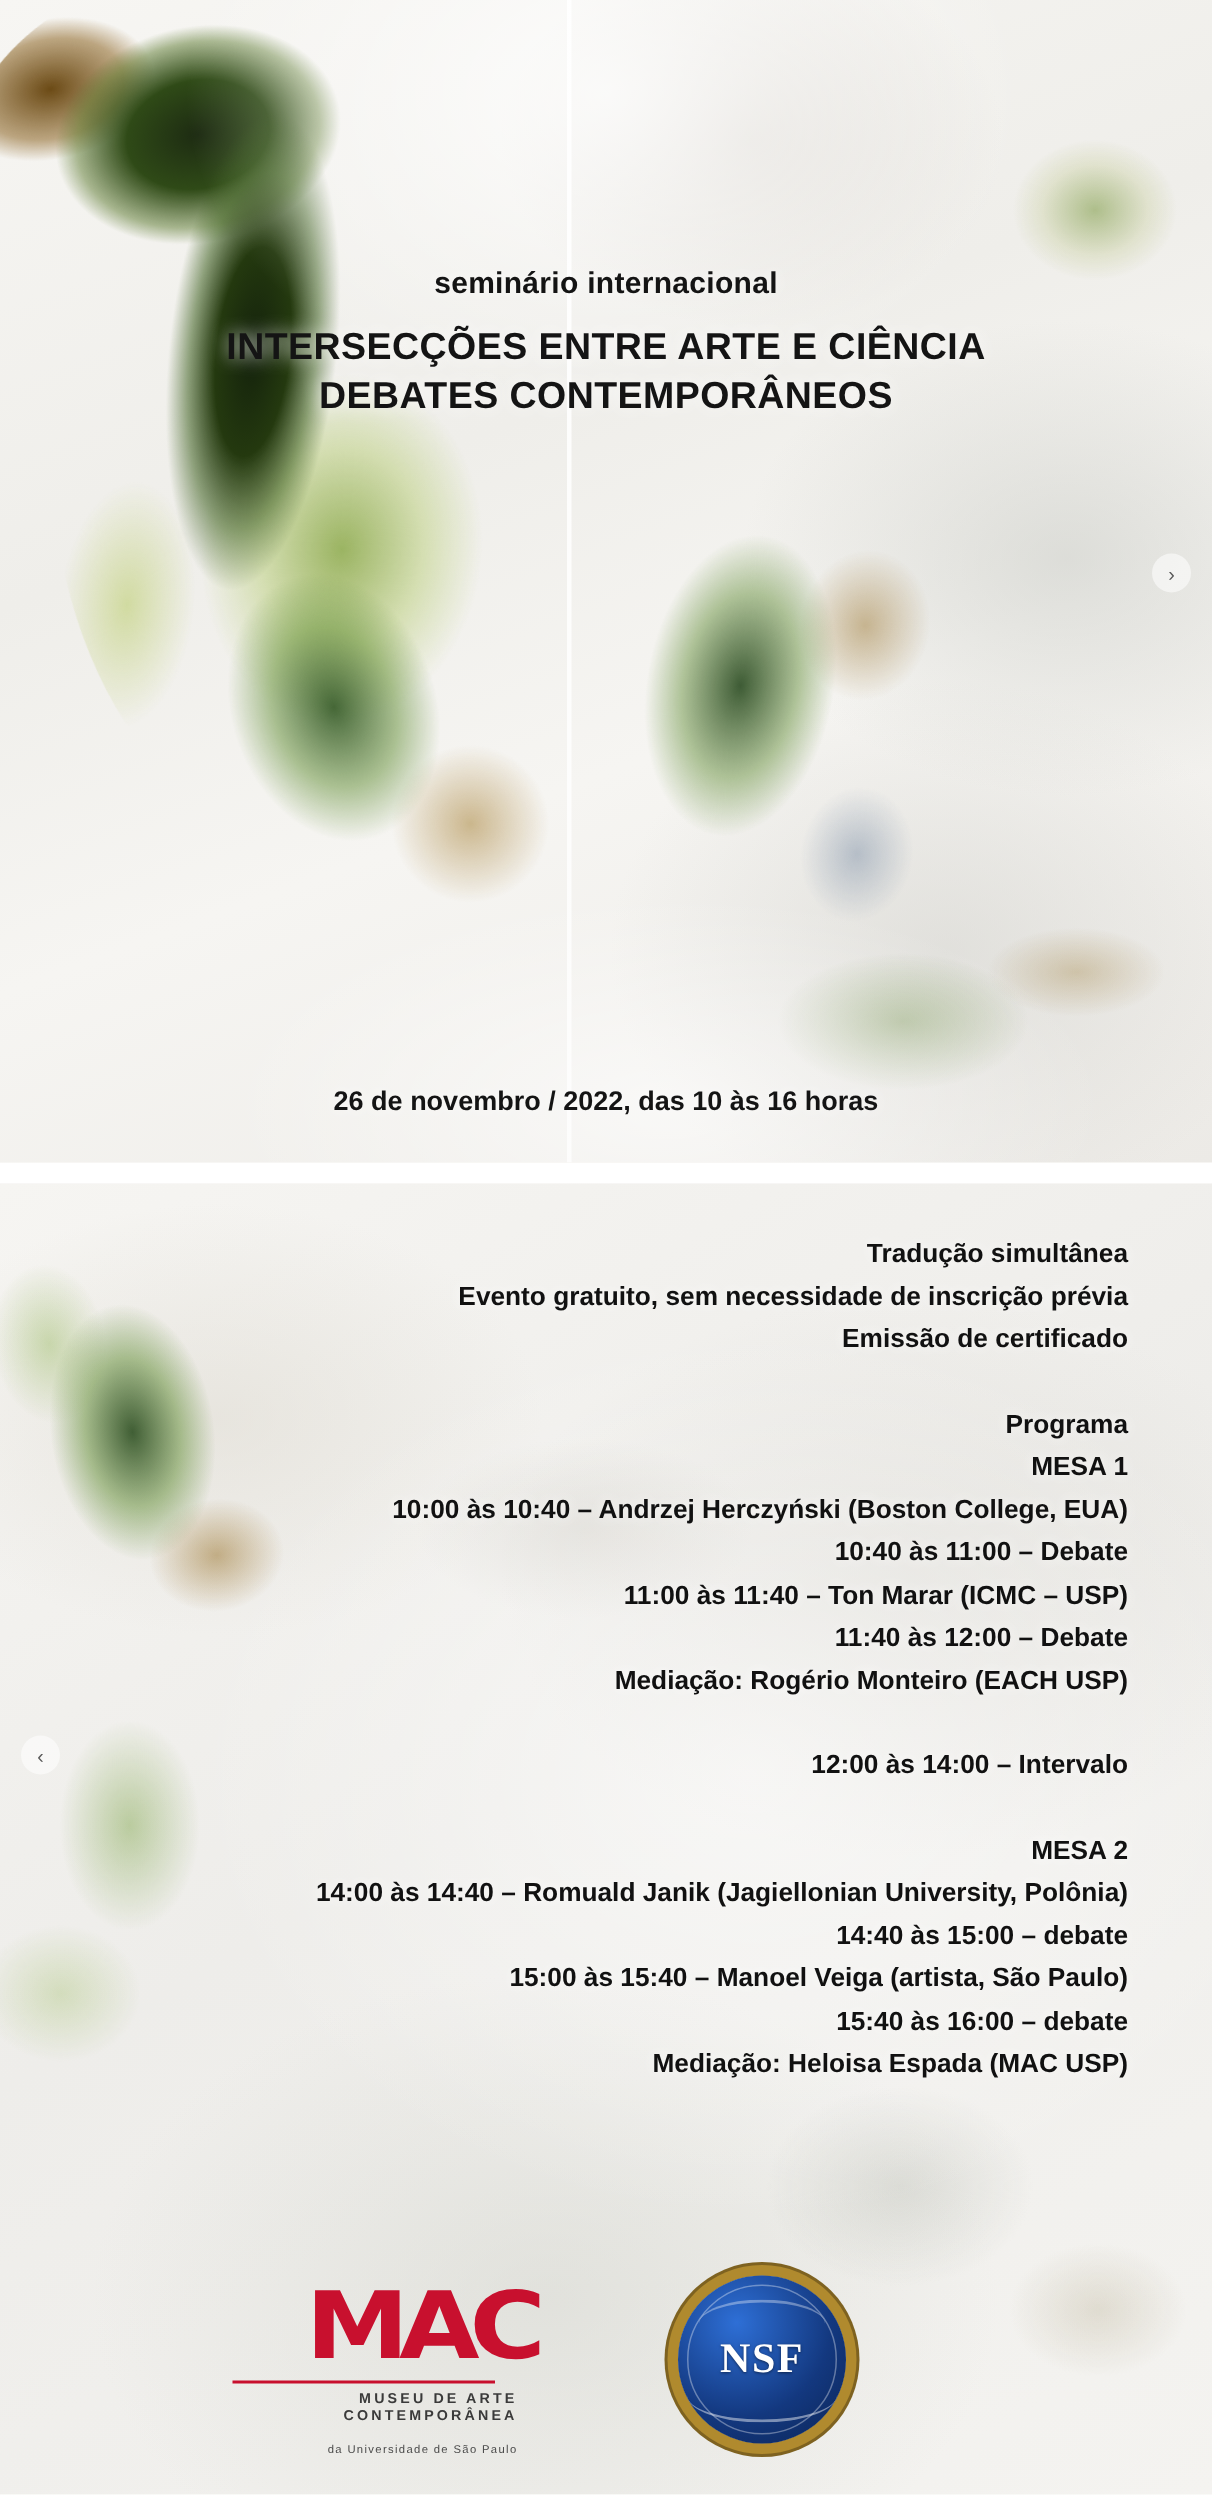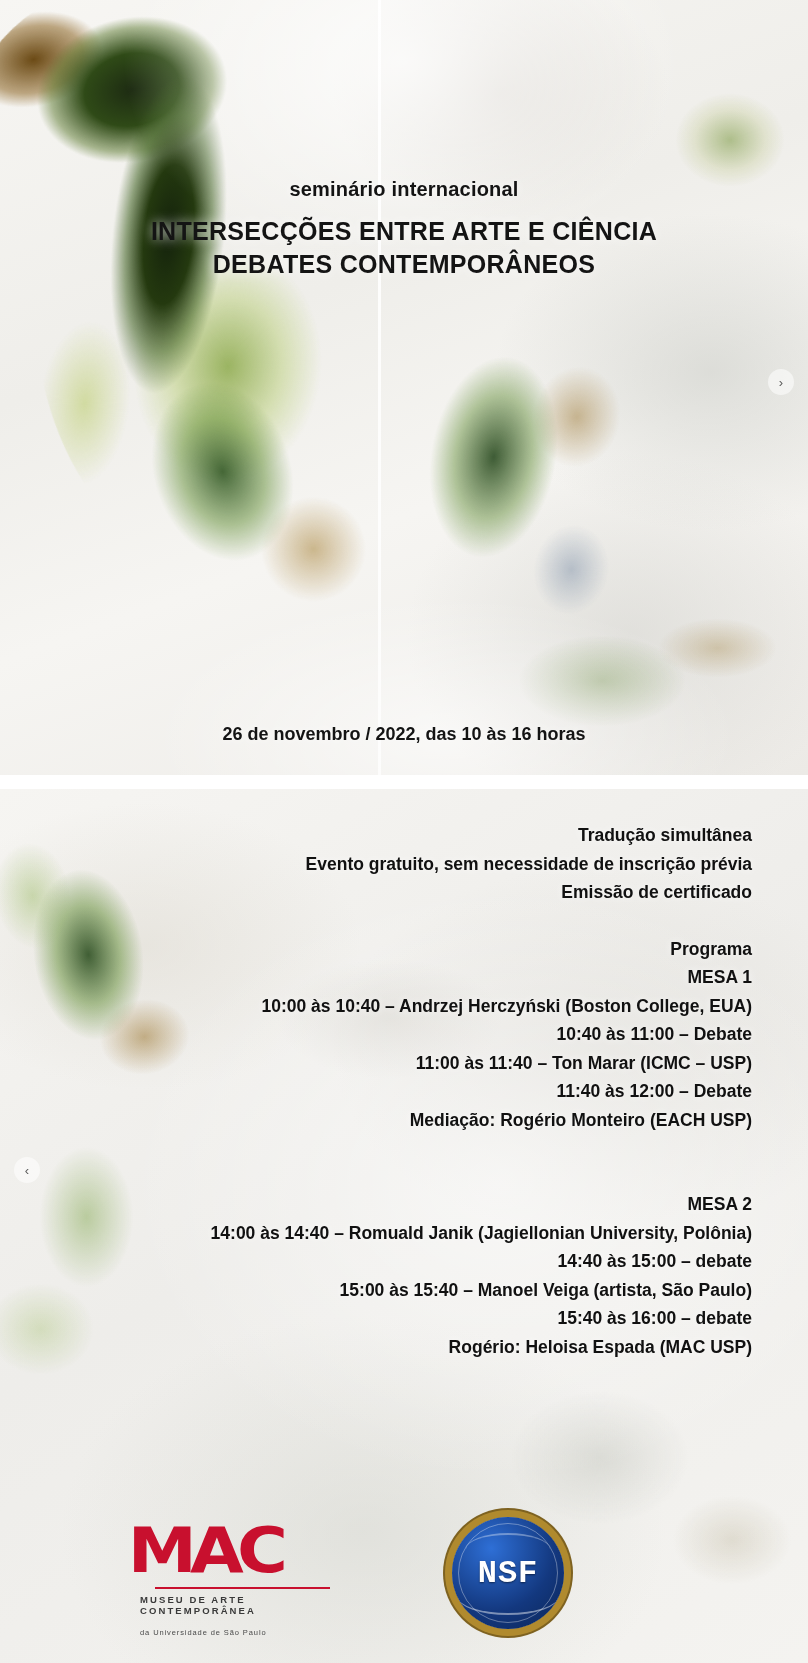--- a/index.html
+++ b/index.html
@@ -226,21 +226,21 @@
     position: absolute;
     left: 0; right: 0;
     bottom: 16px;
     height: 140px;
   }
   .mac-logo {
     position: absolute;
     left: 140px;
     bottom: 10px;
     width: 205px;
-    text-align: left;
+    text-align: right;
   }
   .mac-mark {
     font-family: "DejaVu Sans", sans-serif;
     font-size: 62px;
     font-weight: 700;
     color: #c8102e;
     letter-spacing: -6px;
     line-height: 0.95;
     transform: scaleX(1.12);
   }
@@ -278,23 +278,23 @@
     overflow: hidden;
   }
   .nsf-ring {
     position: absolute;
     inset: 6px;
     border-radius: 50%;
     border: 1px solid rgba(255,255,255,0.35);
   }
   .nsf-text {
     position: relative;
-    font-family: Liberation Mono, monospace;
+    font-family: Liberation Serif, serif;
     font-weight: 700;
-    font-size: 32px;
+    font-size: 28px;
     color: #ffffff;
     letter-spacing: 1px;
     text-shadow: 0 1px 2px rgba(0,0,0,0.5);
   }
   .nsf-swoosh {
     position: absolute;
     left: 6px; right: 6px; bottom: 14px;
     height: 34px;
     border-bottom: 2px solid rgba(255,255,255,0.45);
     border-radius: 50%;
@@ -350,27 +350,28 @@
         <div>Emissão de certificado</div>
         <div class="blank"></div>
         <div>Programa</div>
         <div>MESA 1</div>
         <div>10:00 às 10:40 – Andrzej Herczyński (Boston College, EUA)</div>
         <div>10:40 às 11:00 – Debate</div>
         <div>11:00 às 11:40 – Ton Marar (ICMC – USP)</div>
         <div>11:40 às 12:00 – Debate</div>
         <div>Mediação: Rogério Monteiro (EACH USP)</div>
         <div class="blank"></div>
+        <div>12:00 às 14:00 – Intervalo</div>
         <div class="blank"></div>
         <div>MESA 2</div>
         <div>14:00 às 14:40 – Romuald Janik (Jagiellonian University, Polônia)</div>
         <div>14:40 às 15:00 – debate</div>
         <div>15:00 às 15:40 – Manoel Veiga (artista, São Paulo)</div>
         <div>15:40 às 16:00 – debate</div>
-        <div>Rogério: Heloisa Espada (MAC USP)</div>
+        <div>Mediação: Heloisa Espada (MAC USP)</div>
       </div>
 
     <div class="nav-arrow nav-prev">‹</div>
 
     <div class="logos">
       <div class="mac-logo">
         <div class="mac-mark">MAC</div>
         <div class="mac-rule"></div>
         <div class="mac-sub1">MUSEU DE ARTE CONTEMPORÂNEA</div>
         <div class="mac-sub2">da Universidade de São Paulo</div>

